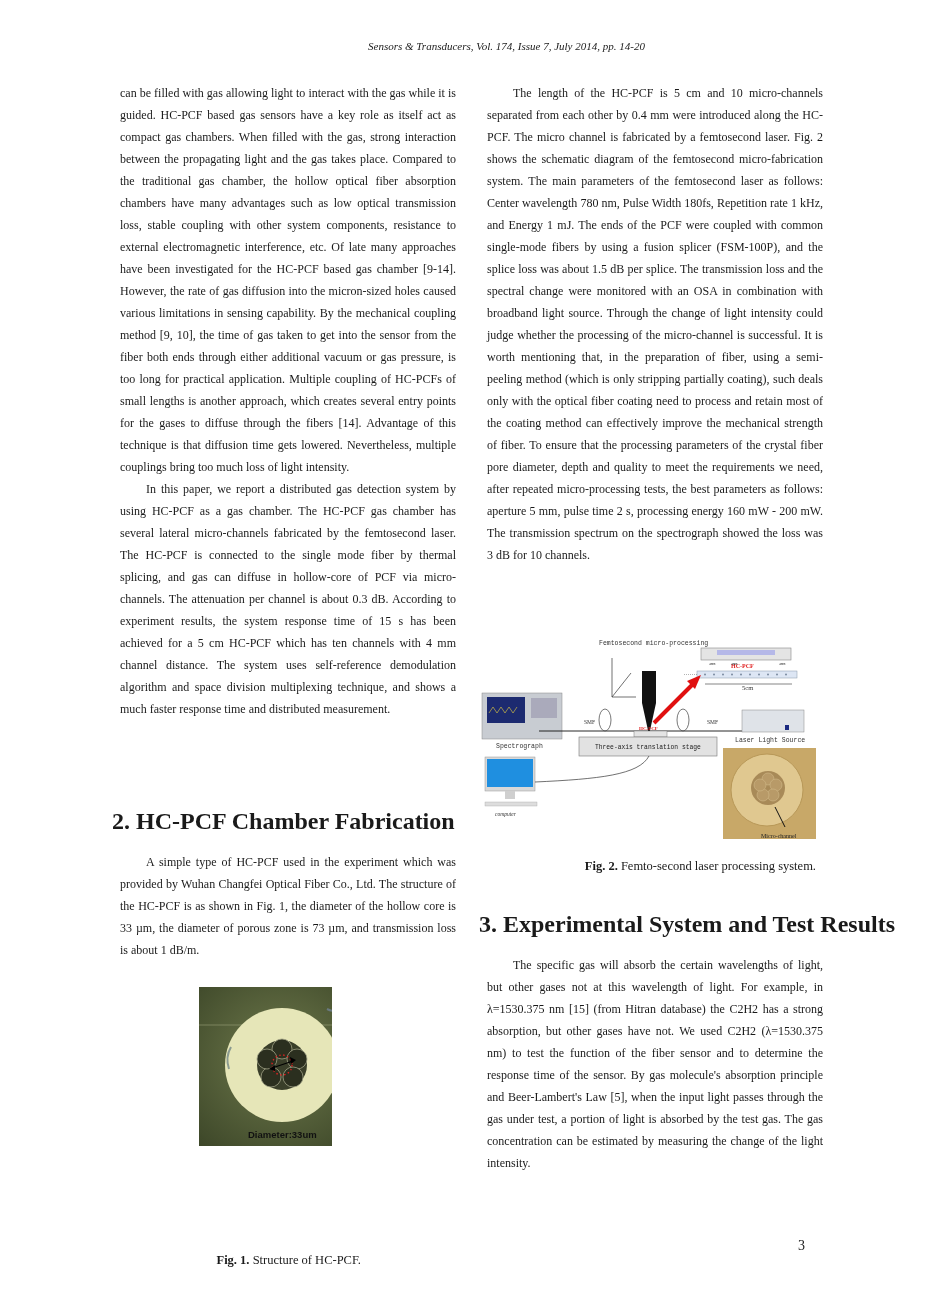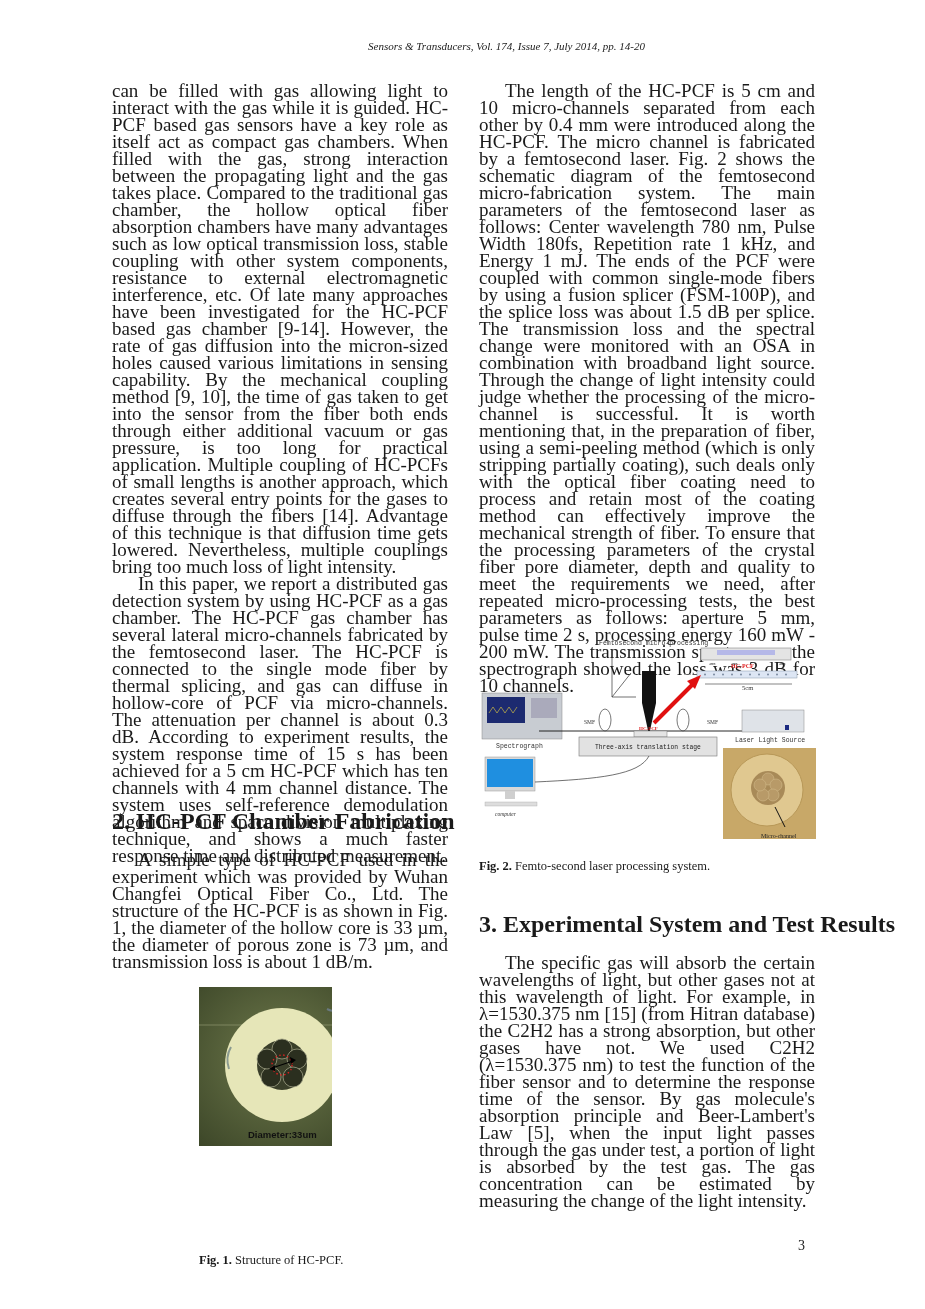--- a/index.html
+++ b/index.html
@@ -1,26 +1,26 @@
 <!DOCTYPE html>
 <html><head>
 <meta charset="utf-8">
 <style>
   html, body { margin: 0; padding: 0; background: #ffffff; }
   body { width: 925px; height: 1309px; position: relative; overflow: hidden;
          font-family: "Liberation Serif", serif; color: #1a1a1a; }
   .running-head { position: absolute; top: 40px; left: 0; width: 925px; text-align: center;
          font-style: italic; font-size: 11px; margin-left: 44px; }
-  .col { position: absolute; width: 336px; font-size: 19px; line-height: 17px; text-align: justify; }
+  .col { position: absolute; width: 336px; font-size: 12px; line-height: 22px; text-align: justify; margin-left: 8px; }
   .col p { margin: 0; }
   .indent { text-indent: 26px; }
   .left { left: 112px; }
   .right { left: 479px; }
   .heading { position: absolute; font-weight: bold; font-size: 24px; }
-  .caption { position: absolute; font-size: 12.5px; text-align: left; }
+  .caption { position: absolute; font-size: 12.5px; text-align: right; }
   .caption b { font-weight: bold; }
   .page-num { position: absolute; top: 1238px; left: 798px; font-size: 14px; }
   .fig1 { position: absolute; left: 199px; top: 987px; width: 133px; height: 159px; overflow: hidden; }
   .fig2 { position: absolute; left: 479px; top: 635px; width: 337px; height: 204px; }
 </style>
 </head>
 <body>
 
 <div class="running-head">Sensors &amp; Transducers, Vol. 174, Issue 7, July 2014, pp. 14-20</div>
 

